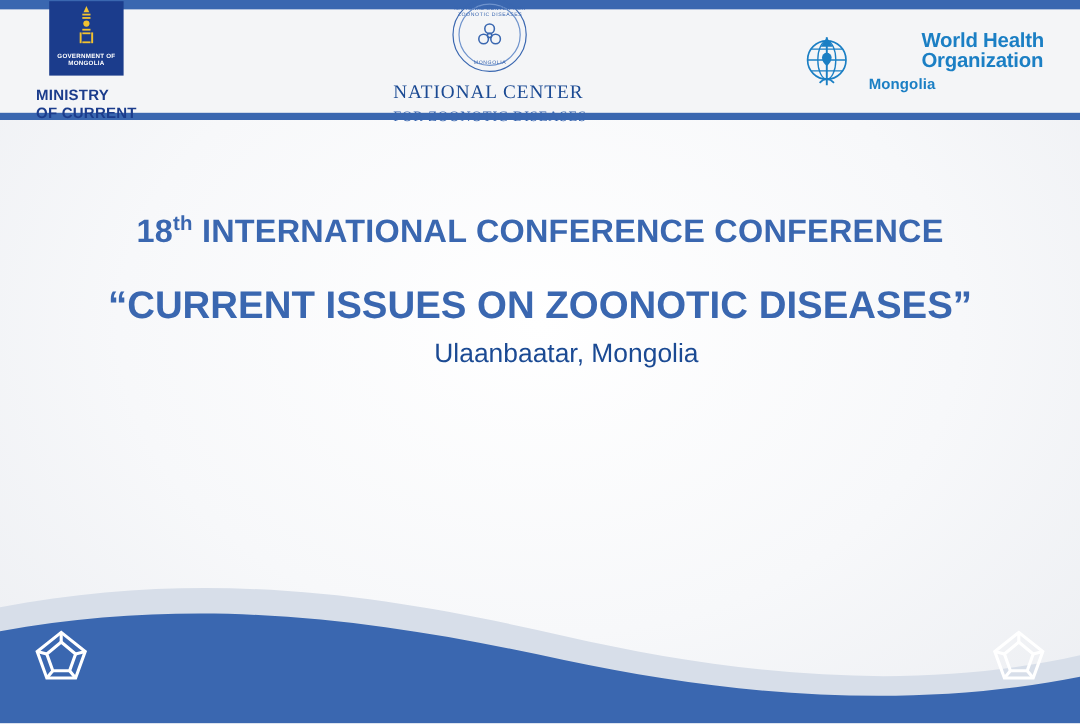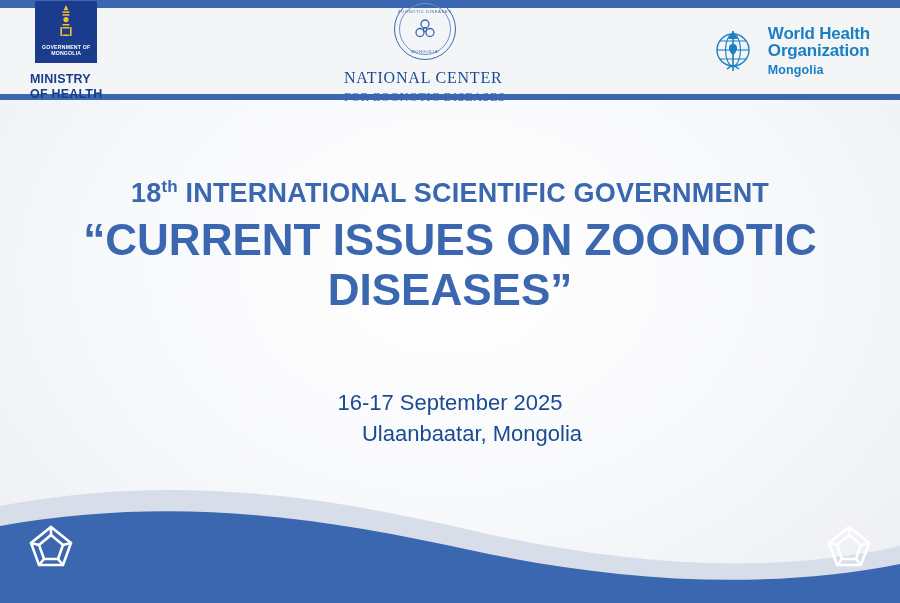--- a/index.html
+++ b/index.html
@@ -173,20 +173,21 @@
     position: relative;
   }
   .who-text {
     line-height: 1.05;
   }
   .who-l1, .who-l2 {
     color: #1b7fc4;
     font-size: 17px;
     font-weight: bold;
     letter-spacing: -0.2px;
+    margin-left: 44px;
   }
   .who-l3 {
     color: #1b7fc4;
     font-size: 12.5px;
     font-weight: bold;
     margin-top: 4px;
     letter-spacing: .1px;
   }
 
   
@@ -204,23 +205,23 @@
     font-weight: bold;
     letter-spacing: .2px;
   }
   .conf-line .ord {
     font-size: 17px;
     vertical-align: super;
     line-height: 0;
     margin-top: 24px;
   }
   .conf-title {
-    margin-top: 6px;
+    margin-top: 20px;
     color: #3a67b0;
-    font-size: 44px;
+    font-size: 32px;
     font-weight: bold;
     line-height: 50px;
     padding: 0 68px;
   }
   .conf-date {
     margin-top: 72px;
     color: #1b4a93;
     font-size: 22px;
     line-height: 31px;
   }
@@ -274,21 +275,21 @@
               <rect x="6.6" y="29.5" width="6.8" height="1.5"></rect>
             </g>
           </svg>
           <div class="moh-gov-label">
             <span>GOVERNMENT OF</span><br>
             <span>MONGOLIA</span>
           </div>
         </div>
         <div class="moh-text">
           <div>MINISTRY</div>
-          <div>OF HEALTH</div>
+          <div>OF CURRENT</div>
         </div>
       </div>
 
       <div class="ncz">
         <div class="ncz-seal">
           <div class="ncz-seal-ring-text">NATIONAL CENTER FOR ZOONOTIC DISEASES</div>
           <div class="ncz-seal-ring-text bottom">MONGOLIA</div>
           <svg class="ncz-seal-core" viewBox="0 0 26 26">
             <g fill="none" stroke="#3a67b0" stroke-width="1.3">
               <circle cx="13" cy="8" r="4"></circle>
@@ -322,26 +323,25 @@
           <div class="who-l3">Mongolia</div>
         </div>
       </div>
 
     </div>
   </div>
 
   <div class="content">
     <div class="conf-line">
       <span>18</span><span class="ord">th</span>
-      <span>INTERNATIONAL SCIENTIFIC GOVERNMENT</span>
+      <span>INTERNATIONAL CONFERENCE CONFERENCE</span>
     </div>
 
     <div class="conf-title">“CURRENT ISSUES ON ZOONOTIC DISEASES”</div>
 
-    <div class="conf-date">16-17 September 2025</div>
     <div class="conf-place">Ulaanbaatar, Mongolia</div>
   </div>
 
   <svg class="wave" viewBox="0 0 900 135" preserveAspectRatio="none">
     <path d="M0 38 C 180 4, 330 30, 470 62 C 610 94, 760 110, 900 78 L900 135 L0 135 Z" fill="#d7dee9"></path>
     <path d="M0 58 C 180 26, 330 52, 470 82 C 610 112, 760 124, 900 96 L900 135 L0 135 Z" fill="#3a67b0"></path>
   </svg>
 
   <svg class="knot left" viewBox="0 0 66 56">
     <g fill="none" stroke="#ffffff" stroke-width="2.6">

